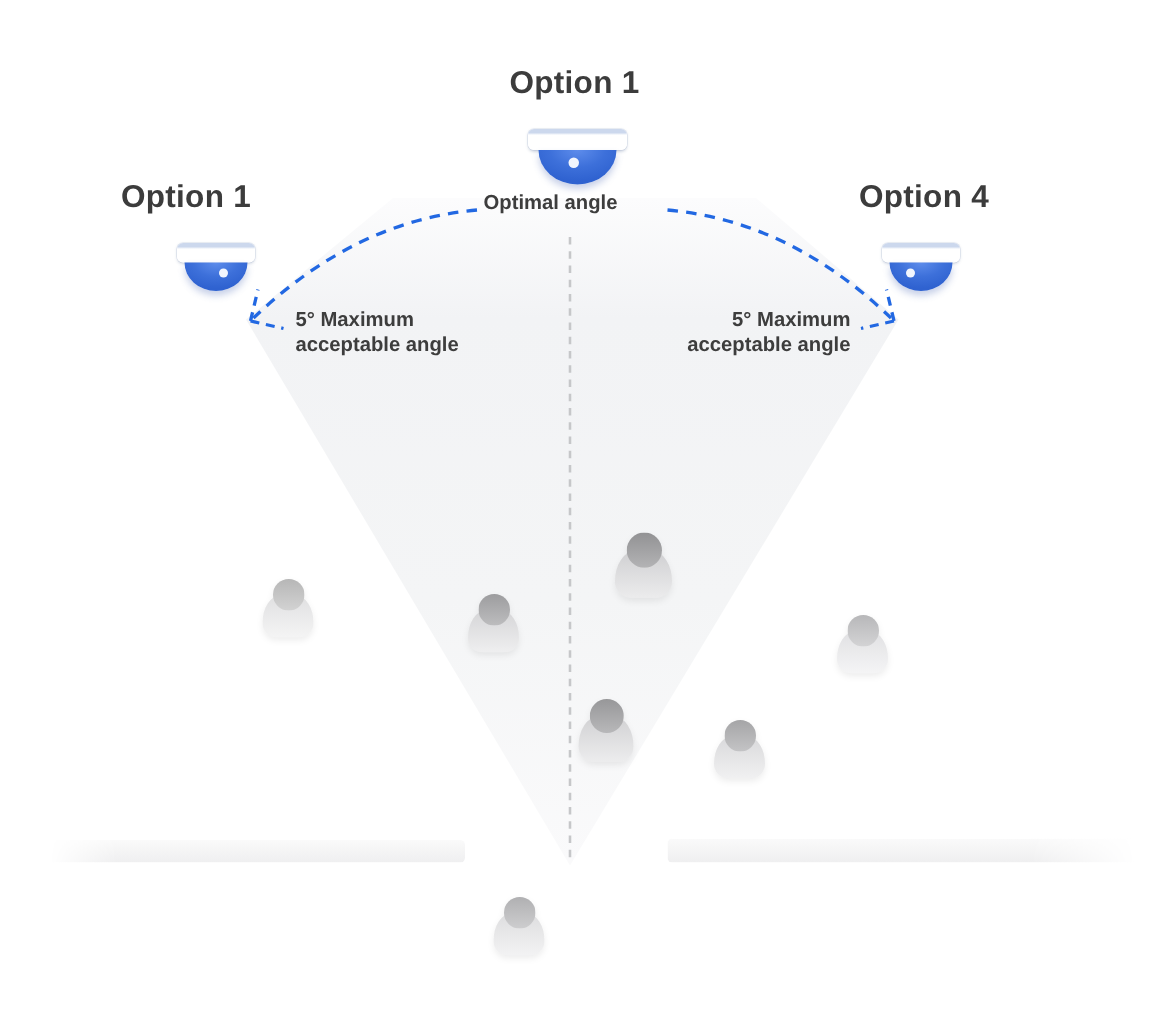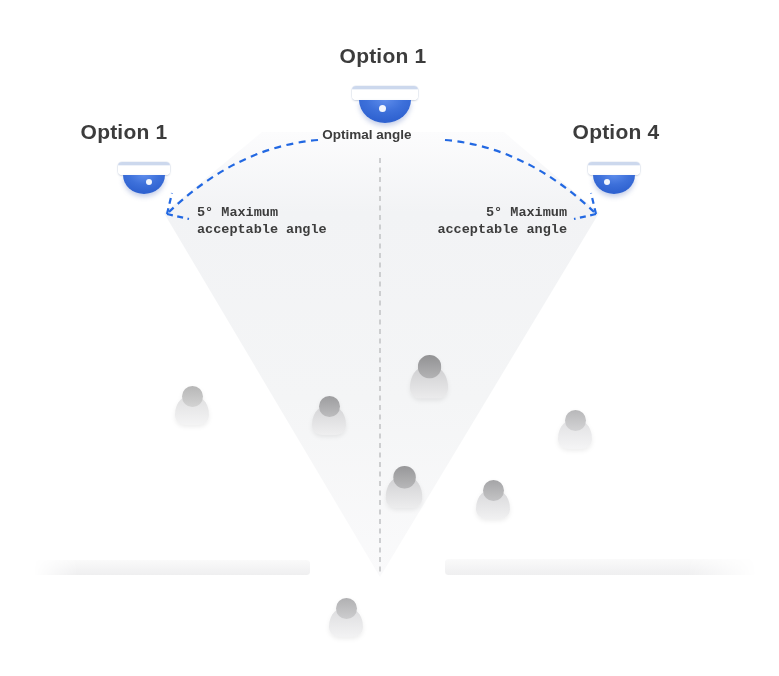--- a/index.html
+++ b/index.html
@@ -55,21 +55,21 @@
 
   
   .label{position:absolute;z-index:5;font-weight:bold;white-space:nowrap;}
   .opt-title{font-size:21px;letter-spacing:.2px;color:#3c3c3c;transform:translateX(-50%);}
   .opt1{left:383px;top:44px;}
   .opt2{left:124px;top:120px;}
   .opt3{left:616px;top:120px;}
   .small-label{font-size:13.5px;color:#3d3d3d;}
   .optimal{left:367px;top:127px;transform:translateX(-50%);}
   .note{line-height:16.5px;}
-  .note span{display:block;font-family:Liberation Mono, monospace;}
+  .note span{display:block;}
   .note-left{left:197px;top:205px;text-align:left;}
   .note-right{right:212px;top:205px;text-align:right;}
 </style>
 </head>
 <body>
 
 <div class="stage">
 
   <svg class="svg-layer" width="779" height="676" viewBox="0 0 779 676">
     <defs>

